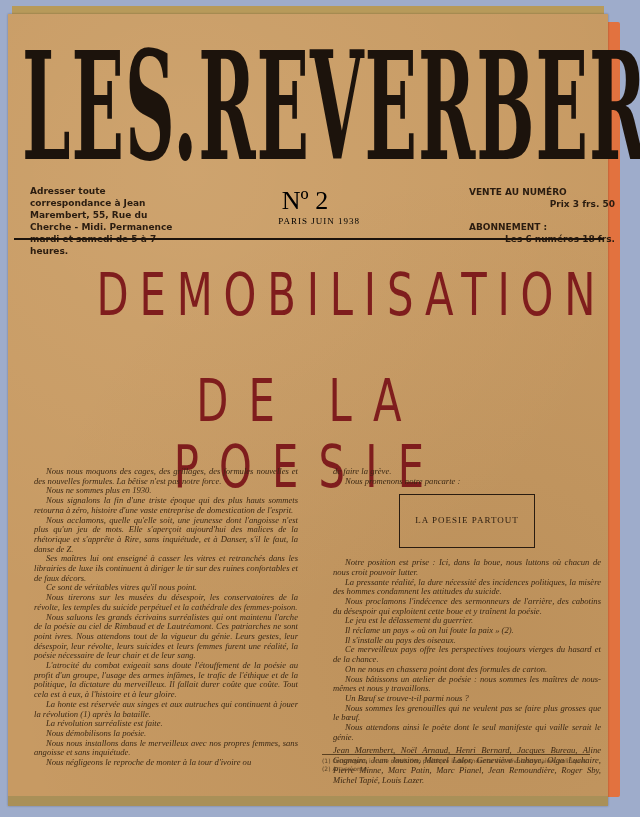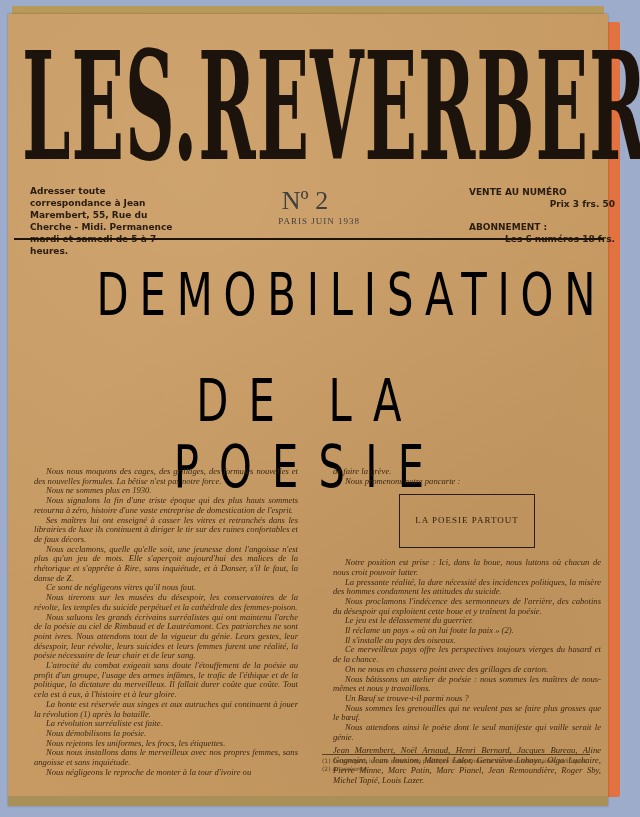--- a/index.html
+++ b/index.html
@@ -6,27 +6,27 @@
   body{width:640px;height:817px;background:#9eaccb;position:relative;overflow:hidden;font-family:"Liberation Serif",serif;}
   .orange-edge{position:absolute;left:600px;top:22px;width:20px;height:775px;background:#e2723f;border-radius:2px;}
   .paper-back{position:absolute;left:12px;top:6px;width:592px;height:10px;background:#b79a5a;}
   .paper{position:absolute;left:8px;top:14px;width:600px;height:792px;background:#c79a63;
     background-image:radial-gradient(circle at 30% 20%, rgba(255,230,190,0.12), transparent 60%),radial-gradient(circle at 80% 80%, rgba(90,60,20,0.10), transparent 60%);
     box-shadow:0 0 2px rgba(0,0,0,0.3);}
   .paper-bottom{position:absolute;left:8px;top:796px;width:600px;height:10px;background:#a99058;}
   .mast-text{position:absolute;left:22px;top:36px;font-family:"DejaVu Serif",serif;font-weight:bold;color:#1c130c;font-size:150px;line-height:140px;
     transform:scale(0.46,1);transform-origin:left top;white-space:nowrap;letter-spacing:2px;}
   .info-left{position:absolute;left:30px;top:185px;width:150px;font-family:"DejaVu Sans",sans-serif;font-size:9px;line-height:12px;color:#2a1c10;font-weight:bold;}
-  .info-center{position:absolute;left:250px;top:186px;width:110px;text-align:center;color:#404040;}
+  .info-center{position:absolute;left:250px;top:186px;width:110px;text-align:center;color:#000000;}
   .issue-no{font-size:26px;line-height:30px;}
   .issue-date{font-size:9px;letter-spacing:1px;margin-top:0px;text-align:right;}
   .info-right{position:absolute;left:469px;top:186px;width:146px;font-family:"DejaVu Sans",sans-serif;font-size:9px;line-height:12px;color:#2a1c10;font-weight:bold;}
   .info-right .r{text-align:right;}
   .rule{position:absolute;left:14px;top:238px;width:590px;height:2px;background:#1c130c;}
-  .headline{position:absolute;left:14px;top:262px;width:590px;text-align:center;font-family:"DejaVu Sans",sans-serif;color:#000000;font-size:58px;line-height:66px;font-weight:normal;}
+  .headline{position:absolute;left:14px;top:262px;width:590px;text-align:center;font-family:"DejaVu Sans",sans-serif;color:#7f1d1d;font-size:58px;line-height:66px;font-weight:normal;}
   .headline .l1{letter-spacing:15px;transform:scaleX(0.72);display:block;}
   .headline .l2{letter-spacing:28px;transform:scaleX(0.72);display:block;margin-top:40px;}
   .col{position:absolute;top:467px;font-size:8.6px;line-height:9.7px;color:#3b2814;text-align:justify;}
   .col p{margin:0;text-indent:12px;font-style:italic;}
   .col-left{left:34px;width:264px;}
   .col-right{left:333px;width:268px;}
   .banner{margin:8px auto 10px auto;width:134px;border:1.5px solid #2a1c10;text-align:center;font-size:9px;letter-spacing:1px;padding:21px 0;color:#2a1c10;text-indent:0;}
   .signatures{font-style:italic;margin-left:52px;text-indent:0 !important;margin-top:4px !important;}
   .footnote-rule{position:absolute;left:322px;top:754px;width:268px;height:1px;background:#5a4020;}
   .footnotes{position:absolute;left:322px;top:757px;width:268px;font-family:"DejaVu Sans",sans-serif;font-size:6px;line-height:8px;color:#5b4428;}
@@ -59,46 +59,45 @@
 
 <div class="headline">
   <span class="l1">DEMOBILISATION</span>
   <span class="l2">DE LA POESIE</span>
 </div>
 
 <div class="col col-left">
   <p>Nous nous moquons des cages, des grillages, des formules nouvelles et des nouvelles formules. La bêtise n'est pas notre force.</p>
   <p>Nous ne sommes plus en 1930.</p>
   <p>Nous signalons la fin d'une triste époque qui des plus hauts sommets retourna à zéro, histoire d'une vaste entreprise de domestication de l'esprit.</p>
+  <p>Nous acclamons, quelle qu'elle soit, une jeunesse dont l'angoisse n'est plus qu'un jeu de mots. Elle s'aperçoit aujourd'hui des malices de la rhétorique et s'apprête à Rire, sans inquiétude, et à Danser, s'il le faut, la danse de Z.</p>
   <p>Ses maîtres lui ont enseigné à casser les vitres et retranchés dans les librairies de luxe ils continuent à diriger le tir sur des ruines confortables et de faux décors.</p>
-  <p>Nous acclamons, quelle qu'elle soit, une jeunesse dont l'angoisse n'est plus qu'un jeu de mots. Elle s'aperçoit aujourd'hui des malices de la rhétorique et s'apprête à Rire, sans inquiétude, et à Danser, s'il le faut, la danse de Z.</p>
-  <p>Ce sont de négligeons vitres qu'il nous faut.</p>
+  <p>Ce sont de véritables vitres qu'il nous point.</p>
   <p>Nous tirerons sur les musées du désespoir, les conservatoires de la révolte, les temples du suicide perpétuel et la cathédrale des femmes-poison.</p>
   <p>Nous saluons les grands écrivains surréalistes qui ont maintenu l'arche de la poésie au ciel de Rimbaud et de Lautréamont. Ces patriarches ne sont point ivres. Nous attendons tout de la vigueur du génie. Leurs gestes, leur désespoir, leur révolte, leurs suicides et leurs femmes furent une réalité, la poésie nécessaire de leur chair et de leur sang.</p>
   <p>L'atrocité du combat exigeait sans doute l'étouffement de la poésie au profit d'un groupe, l'usage des armes infâmes, le trafic de l'éthique et de la politique, la dictature du merveilleux. Il fallait durer coûte que coûte. Tout cela est à eux, à l'histoire et à leur gloire.</p>
   <p>La honte est réservée aux singes et aux autruches qui continuent à jouer la révolution (1) après la bataille.</p>
   <p>La révolution surréaliste est faite.</p>
   <p>Nous démobilisons la poésie.</p>
-  <p>Nous rejetons les uniformes, les frocs, les étiquettes.</p>
   <p>Nous nous installons dans le merveilleux avec nos propres femmes, sans angoisse et sans inquiétude.</p>
   <p>Nous négligeons le reproche de monter à la tour d'ivoire ou</p>
 </div>
 
 <div class="col col-right">
   <p style="text-indent:0;">de faire la grève.</p>
   <p>Nous promenons notre pancarte :</p>
   <div class="banner">LA POESIE PARTOUT</div>
   <p>Notre position est prise : Ici, dans la boue, nous luttons où chacun de nous croit pouvoir lutter.</p>
   <p>La pressante réalité, la dure nécessité des incidences politiques, la misère des hommes condamnent les attitudes du suicide.</p>
   <p>Nous proclamons l'indécence des sermonneurs de l'arrière, des cabotins du désespoir qui exploitent cette boue et y traînent la poésie.</p>
   <p>Le jeu est le délassement du guerrier.</p>
   <p>Il réclame un pays « où on lui foute la paix » (2).</p>
   <p>Il s'installe au pays des oiseaux.</p>
   <p>Ce merveilleux pays offre les perspectives toujours vierges du hasard et de la chance.</p>
-  <p>On ne nous en chassera point avec des grillages de carton.</p>
+  <p>On ne nous en chassera point dont des formules de carton.</p>
   <p>Nous bâtissons un atelier de poésie : nous sommes les maîtres de nous-mêmes et nous y travaillons.</p>
   <p>Un Bœuf se trouve-t-il parmi nous ?</p>
   <p>Nous sommes les grenouilles qui ne veulent pas se faire plus grosses que le bœuf.</p>
   <p>Nous attendons ainsi le poète dont le seul manifeste qui vaille serait le génie.</p>
   <p class="signatures">Jean Marembert, Noël Arnaud, Henri Bernard, Jacques Bureau, Aline Gagnaire, Jean Jausion, Marcel Lalor, Geneviève Lahaye, Olga Luchaire, Pierre Minne, Marc Patin, Marc Pianel, Jean Remoundière, Roger Sby, Michel Tapié, Louis Lazer.</p>
 </div>
 
 <div class="footnote-rule"></div>
 <div class="footnotes">
   <div>(1) On songera ici une révolution poétique indépendante des révolutionnaires politiques.</div>

